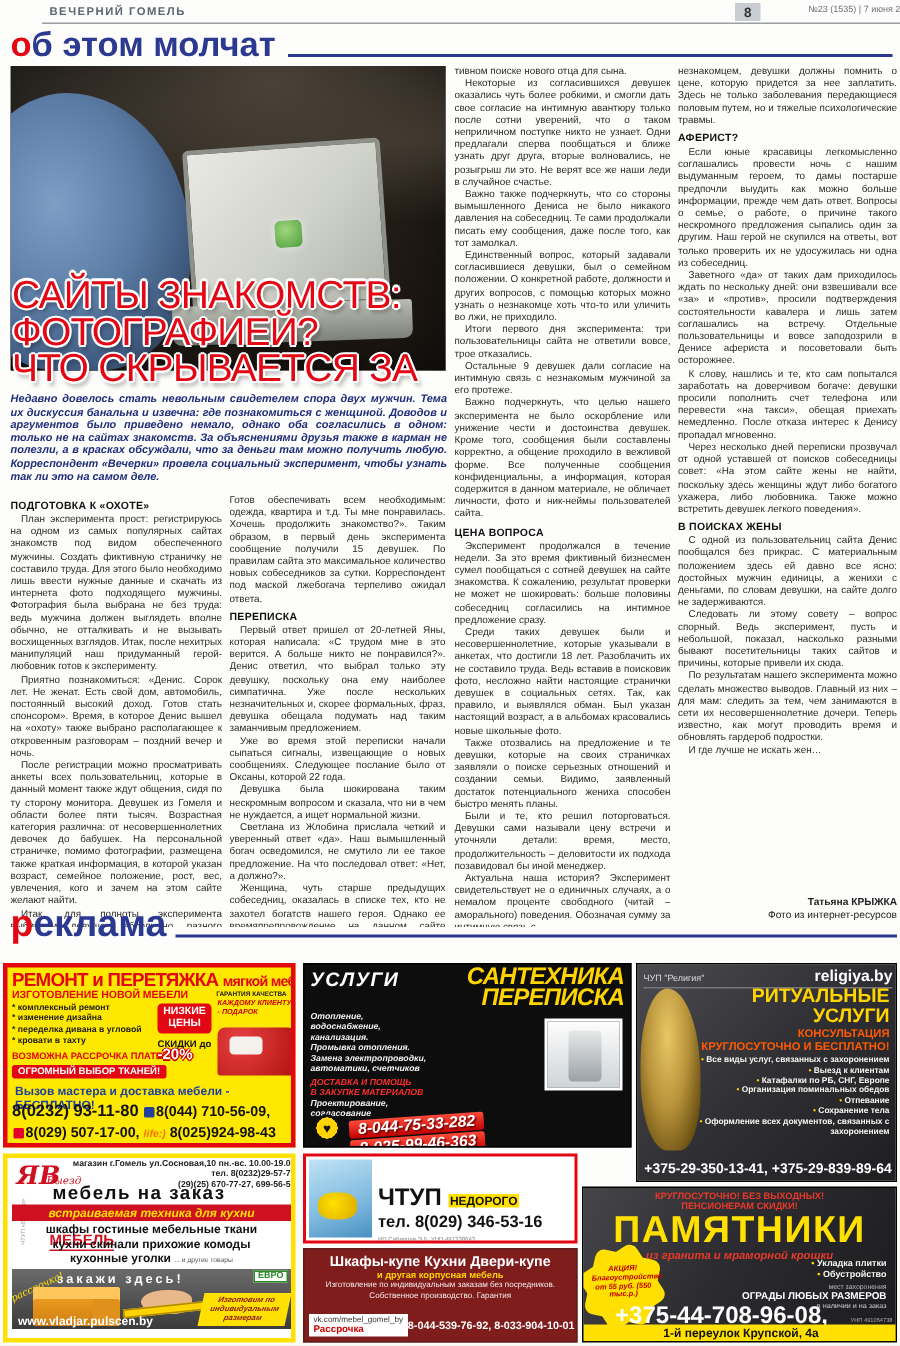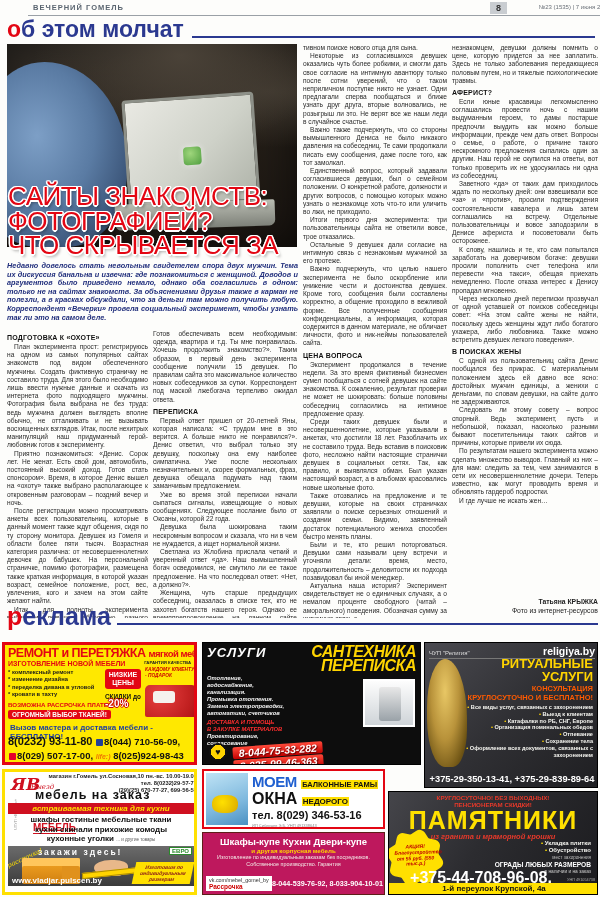--- a/index.html
+++ b/index.html
@@ -140,21 +140,21 @@
   .mo-img::after { content:""; position:absolute; left:6px; top:22px; width:26px; height:18px; background:radial-gradient(circle at 40% 40%,#ffe000,#d9a800); border-radius:40%; }
   .mo-line1 { position:absolute; left:48px; top:2px; white-space:nowrap; }
   .mo-moem { font-size:15px; font-weight:bold; color:#1f5fd0; letter-spacing:-0.5px; }
   .mo-balk { font-size:7.5px; font-weight:bold; color:#111; background:#ffe000; padding:0 1px; }
   .mo-line2 { position:absolute; left:48px; top:19px; white-space:nowrap; }
   .mo-okna { font-size:16px; font-weight:bold; color:#111; }
   .mo-nedorogo { font-size:8px; font-weight:bold; color:#111; background:#ffe000; padding:0 1px; }
   .mo-phone { position:absolute; left:48px; top:38px; font-size:11px; font-weight:bold; color:#111; }
   .mo-unp { position:absolute; left:48px; top:52px; font-size:4px; color:#888; }
   
-  .ad-shkafy { left:202px; top:832px; width:183px; height:63px; background:#be185d; color:#fff; border:1px solid #5e1d18; text-align:center; }
+  .ad-shkafy { left:202px; top:832px; width:183px; height:63px; background:#7f1d1d; color:#fff; border:1px solid #5e1d18; text-align:center; }
   .sh-title { font-size:9.5px; font-weight:bold; margin-top:3px; }
   .sh-sub { font-size:6.2px; font-weight:bold; color:#ffd400; }
   .sh-line { font-size:5.4px; line-height:6.6px; color:#f3e9e7; }
   .sh-bottom { position:absolute; left:3px; bottom:3px; width:177px; display:flex; align-items:center; justify-content:space-between; }
   .sh-vkbox { background:#fff; color:#333; font-size:5.4px; padding:1px 3px; text-align:left; }
   .sh-vkbox .rassr { color:#c00; font-weight:bold; font-size:6.5px; }
   .sh-phones { font-size:7.2px; font-weight:bold; color:#fff; }
   
   .ad-pam { left:388px; top:791px; width:210px; height:104px; color:#fff; text-align:center;
     background:linear-gradient(120deg,#45454a 0%,#2c2c30 45%,#1c1c1f 100%); border:1px solid #000; }
@@ -370,22 +370,21 @@
       <div class="yav-kitchen"></div>
       <div class="yav-hand"></div>
       <div class="yav-ruler"></div>
       <div class="yav-izgot">Изготовим по индивидуальным размерам</div>
       <div class="yav-site">www.vladjar.pulscen.by</div>
     </div>
   </div>
 
   <div class="ad ad-moem">
     <div class="mo-img"></div>
-    <div class="mo-line1"><span class="mo-moem">МОЕМ</span> <span class="mo-balk">БАЛКОННЫЕ РАМЫ</span></div>
-    <div class="mo-line2"><span class="mo-okna">ОКНА</span> <span class="mo-nedorogo">НЕДОРОГО</span></div>
+    <div class="mo-line2"><span class="mo-okna">ЧТУП</span> <span class="mo-nedorogo">НЕДОРОГО</span></div>
     <div class="mo-phone">тел. 8(029) 346-53-16</div>
     <div class="mo-unp">ИП Сибирцев Э.Б. УНП 491338643</div>
   </div>
 
   <div class="ad ad-shkafy">
     <div class="sh-title">Шкафы-купе Кухни Двери-купе</div>
     <div class="sh-sub">и другая корпусная мебель</div>
     <div class="sh-line">Изготовление по индивидуальным заказам без посредников.</div>
     <div class="sh-line">Собственное производство. Гарантия</div>
     <div class="sh-bottom">

